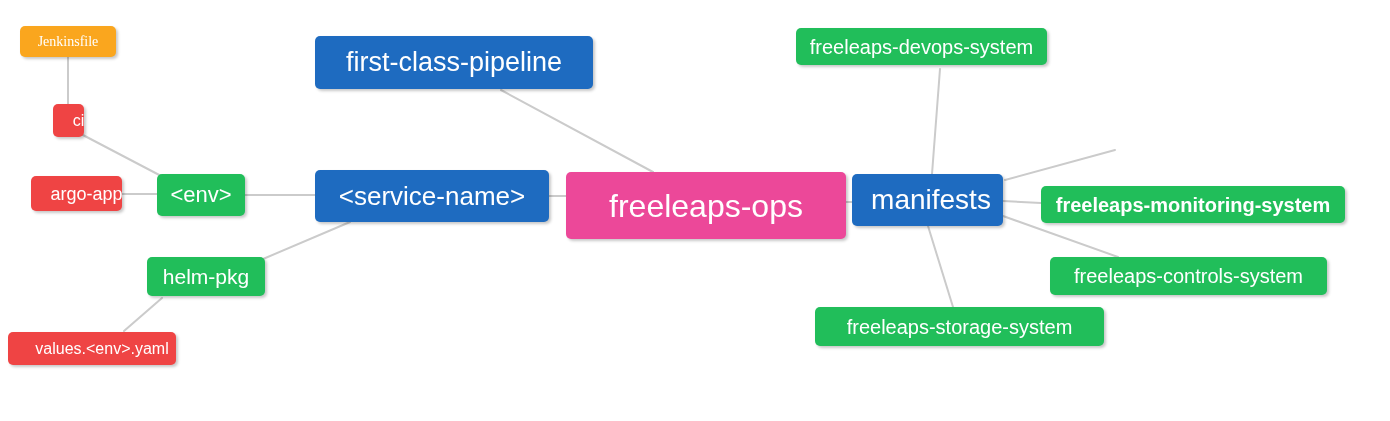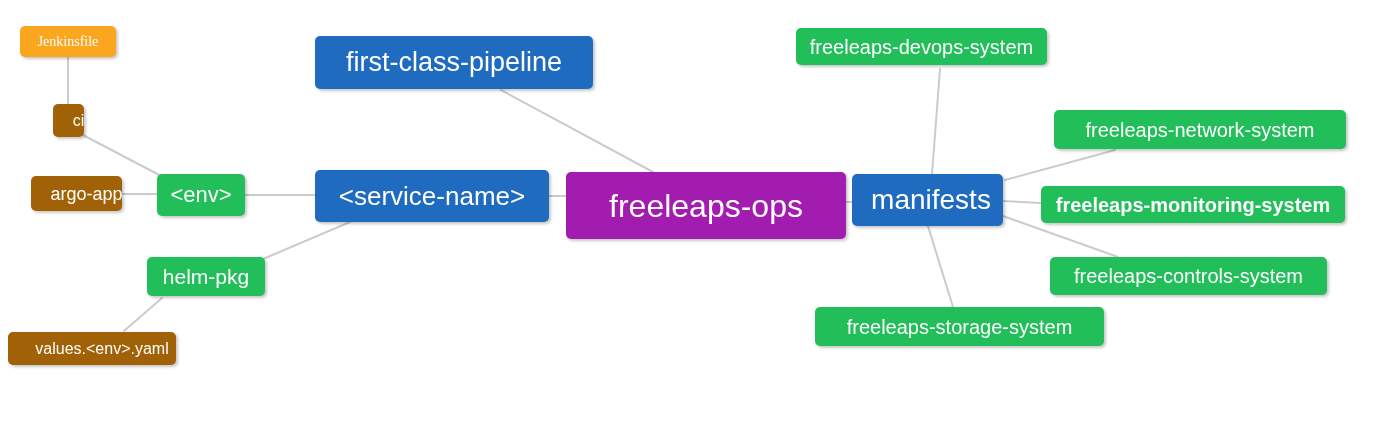--- a/index.html
+++ b/index.html
@@ -32,24 +32,24 @@
     align-items: center;
     justify-content: center;
     color: #ffffff;
     border-radius: 5px;
     box-shadow: 2px 2px 3px rgba(0,0,0,0.22);
     white-space: nowrap;
     cursor: pointer;
     box-sizing: border-box;
     line-height: 1;
   }
-  .c-dark   { background: #a21caf; }
+  .c-dark   { background: #ec4899; }
   .c-blue   { background: #1e6bc0; }
   .c-green  { background: #21be5a; }
-  .c-red    { background: #a16207; padding-left: 20px; }
+  .c-red    { background: #ef4444; padding-left: 20px; }
   .c-orange { background: #faa61e; font-family: Liberation Serif, serif; }
 </style>
 </head>
 <body>
 
 <div class="canvas">
 
   <svg class="edges" width="1390" height="421" viewBox="0 0 1390 421" aria-hidden="true">
     <line x1="68" y1="57" x2="68" y2="104"></line>
     <line x1="81" y1="134" x2="165" y2="178"></line>
@@ -82,21 +82,20 @@
   <div class="node c-blue" style="left:315px; top:36px;  width:278px; height:53px; font-size:27px;">first-class-pipeline</div>
 
   <div class="node c-blue" style="left:315px; top:170px; width:234px; height:52px; font-size:26px;">&lt;service-name&gt;</div>
 
   <div class="node c-dark" style="left:566px; top:172px; width:280px; height:67px; font-size:32px;">freeleaps-ops</div>
 
   <div class="node c-blue" style="left:852px; top:174px; width:151px; height:52px; font-size:28px;padding-left:7px;">manifests</div>
 
   <div class="node c-green" style="left:796px;  top:28px;  width:251px; height:37px; font-size:20px;">freeleaps-devops-system</div>
 
-  <div class="node c-green" style="left:1054px; top:110px; width:292px; height:39px; font-size:20px;">freeleaps-network-system</div>
 
   <div class="node c-green" style="left:1041px; top:186px; width:304px; height:37px; font-size:20px;font-weight:bold;">freeleaps-monitoring-system</div>
 
   <div class="node c-green" style="left:1050px; top:257px; width:277px; height:38px; font-size:20px;">freeleaps-controls-system</div>
 
   <div class="node c-green" style="left:815px;  top:307px; width:289px; height:39px; font-size:20px;">freeleaps-storage-system</div>
 
 </div>
 
 </body></html>

